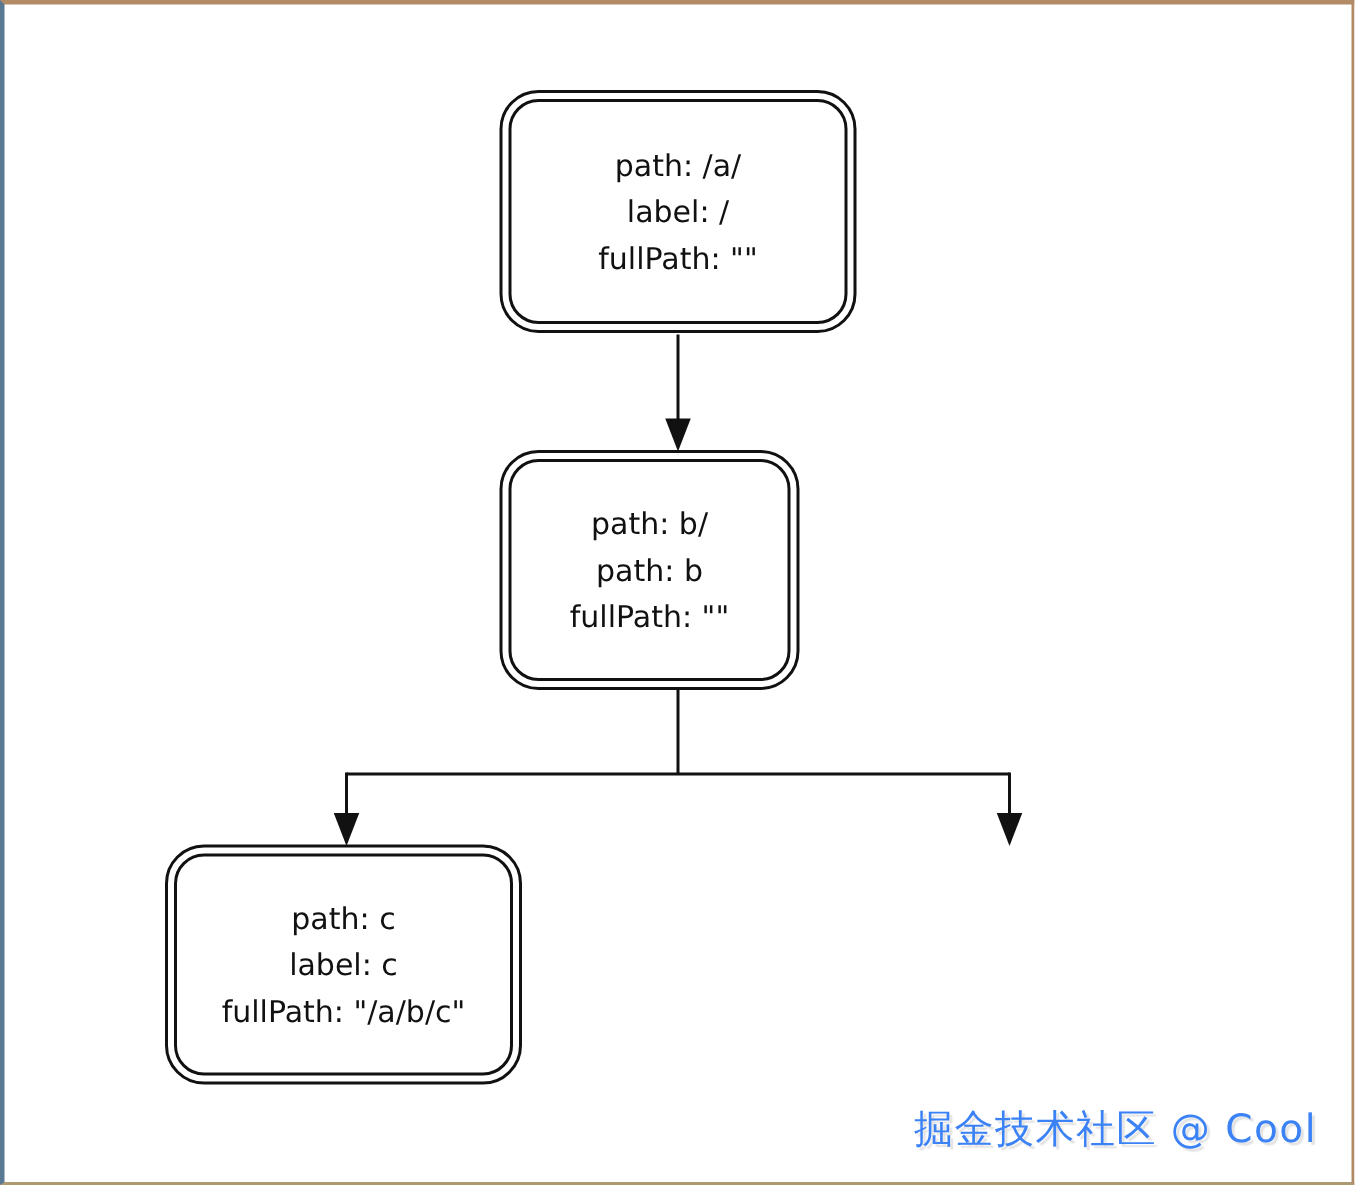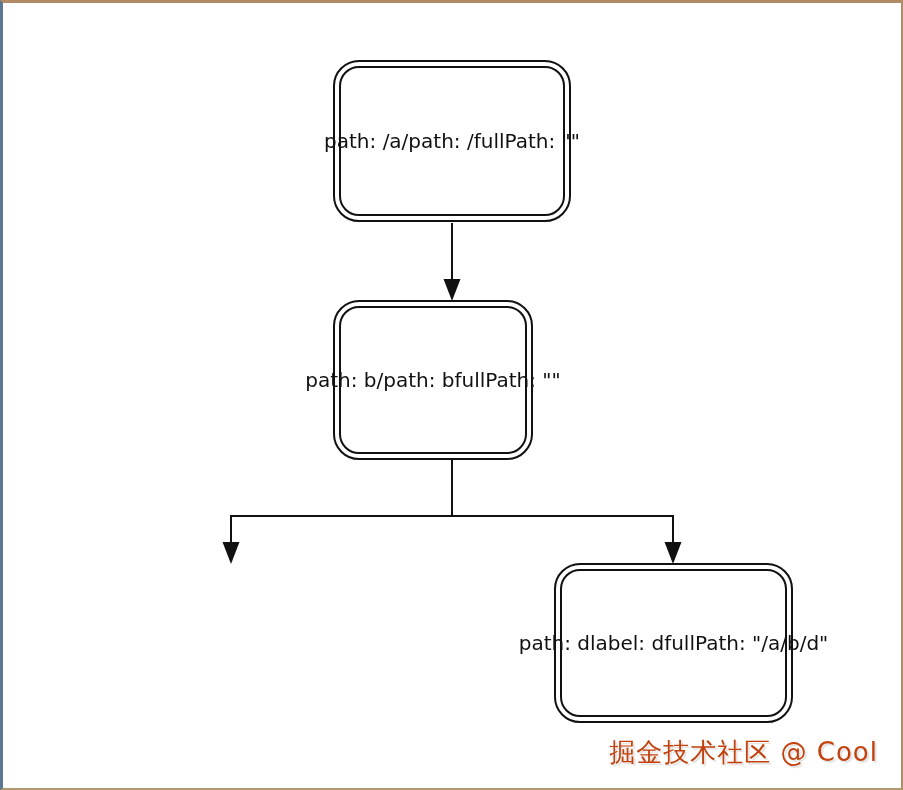--- a/index.html
+++ b/index.html
@@ -36,37 +36,37 @@
     border-radius: 26px;
     padding: 4px;
   }
   .node-inner {
     box-sizing: border-box;
     width: 100%;
     height: 100%;
     border: 2px solid #111111;
     border-radius: 20px;
     display: flex;
-    flex-direction: row;
+    flex-direction: column;
     align-items: center;
     justify-content: center;
   }
   .node-line {
     font-size: 20px;
     line-height: 31px;
     color: #111111;
     white-space: nowrap;
     text-align: center;
   }
   .watermark {
     position: absolute;
     right: 23px;
     bottom: 18px;
     font-size: 26px;
-    color: #c2410c;
+    color: #3b82f6;
     text-shadow: 2px 2px 1px #e2e2e2;
     white-space: nowrap;
     letter-spacing: 1px;
   }
 </style>
 </head>
 <body>
 
 <div class="canvas">
 
@@ -82,37 +82,37 @@
     <line x1="228" y1="512" x2="228" y2="543" stroke="#111111" stroke-width="2"></line>
     <polygon points="228,561 219.5,539 236.5,539" fill="#111111"></polygon>
 
     <line x1="670" y1="512" x2="670" y2="543" stroke="#111111" stroke-width="2"></line>
     <polygon points="670,561 661.5,539 678.5,539" fill="#111111"></polygon>
   </svg>
 
   <div class="node" style="left:330px; top:57px; width:238px; height:162px;">
     <div class="node-inner">
       <div class="node-line">path: /a/</div>
-      <div class="node-line">path: /</div>
+      <div class="node-line">label: /</div>
       <div class="node-line">fullPath: ""</div>
     </div>
   </div>
 
   <div class="node" style="left:330px; top:297px; width:200px; height:160px;">
     <div class="node-inner">
       <div class="node-line">path: b/</div>
       <div class="node-line">path: b</div>
       <div class="node-line">fullPath: ""</div>
     </div>
   </div>
 
-
-  <div class="node" style="left:551px; top:560px; width:239px; height:160px;">
+  <div class="node" style="left:107px; top:560px; width:238px; height:160px;">
     <div class="node-inner">
-      <div class="node-line">path: d</div>
-      <div class="node-line">label: d</div>
-      <div class="node-line">fullPath: "/a/b/d"</div>
+      <div class="node-line">path: c</div>
+      <div class="node-line">label: c</div>
+      <div class="node-line">fullPath: "/a/b/c"</div>
     </div>
   </div>
+
 
   <div class="watermark">掘金技术社区 @ Cool</div>
 
 </div>
 
 </body></html>

